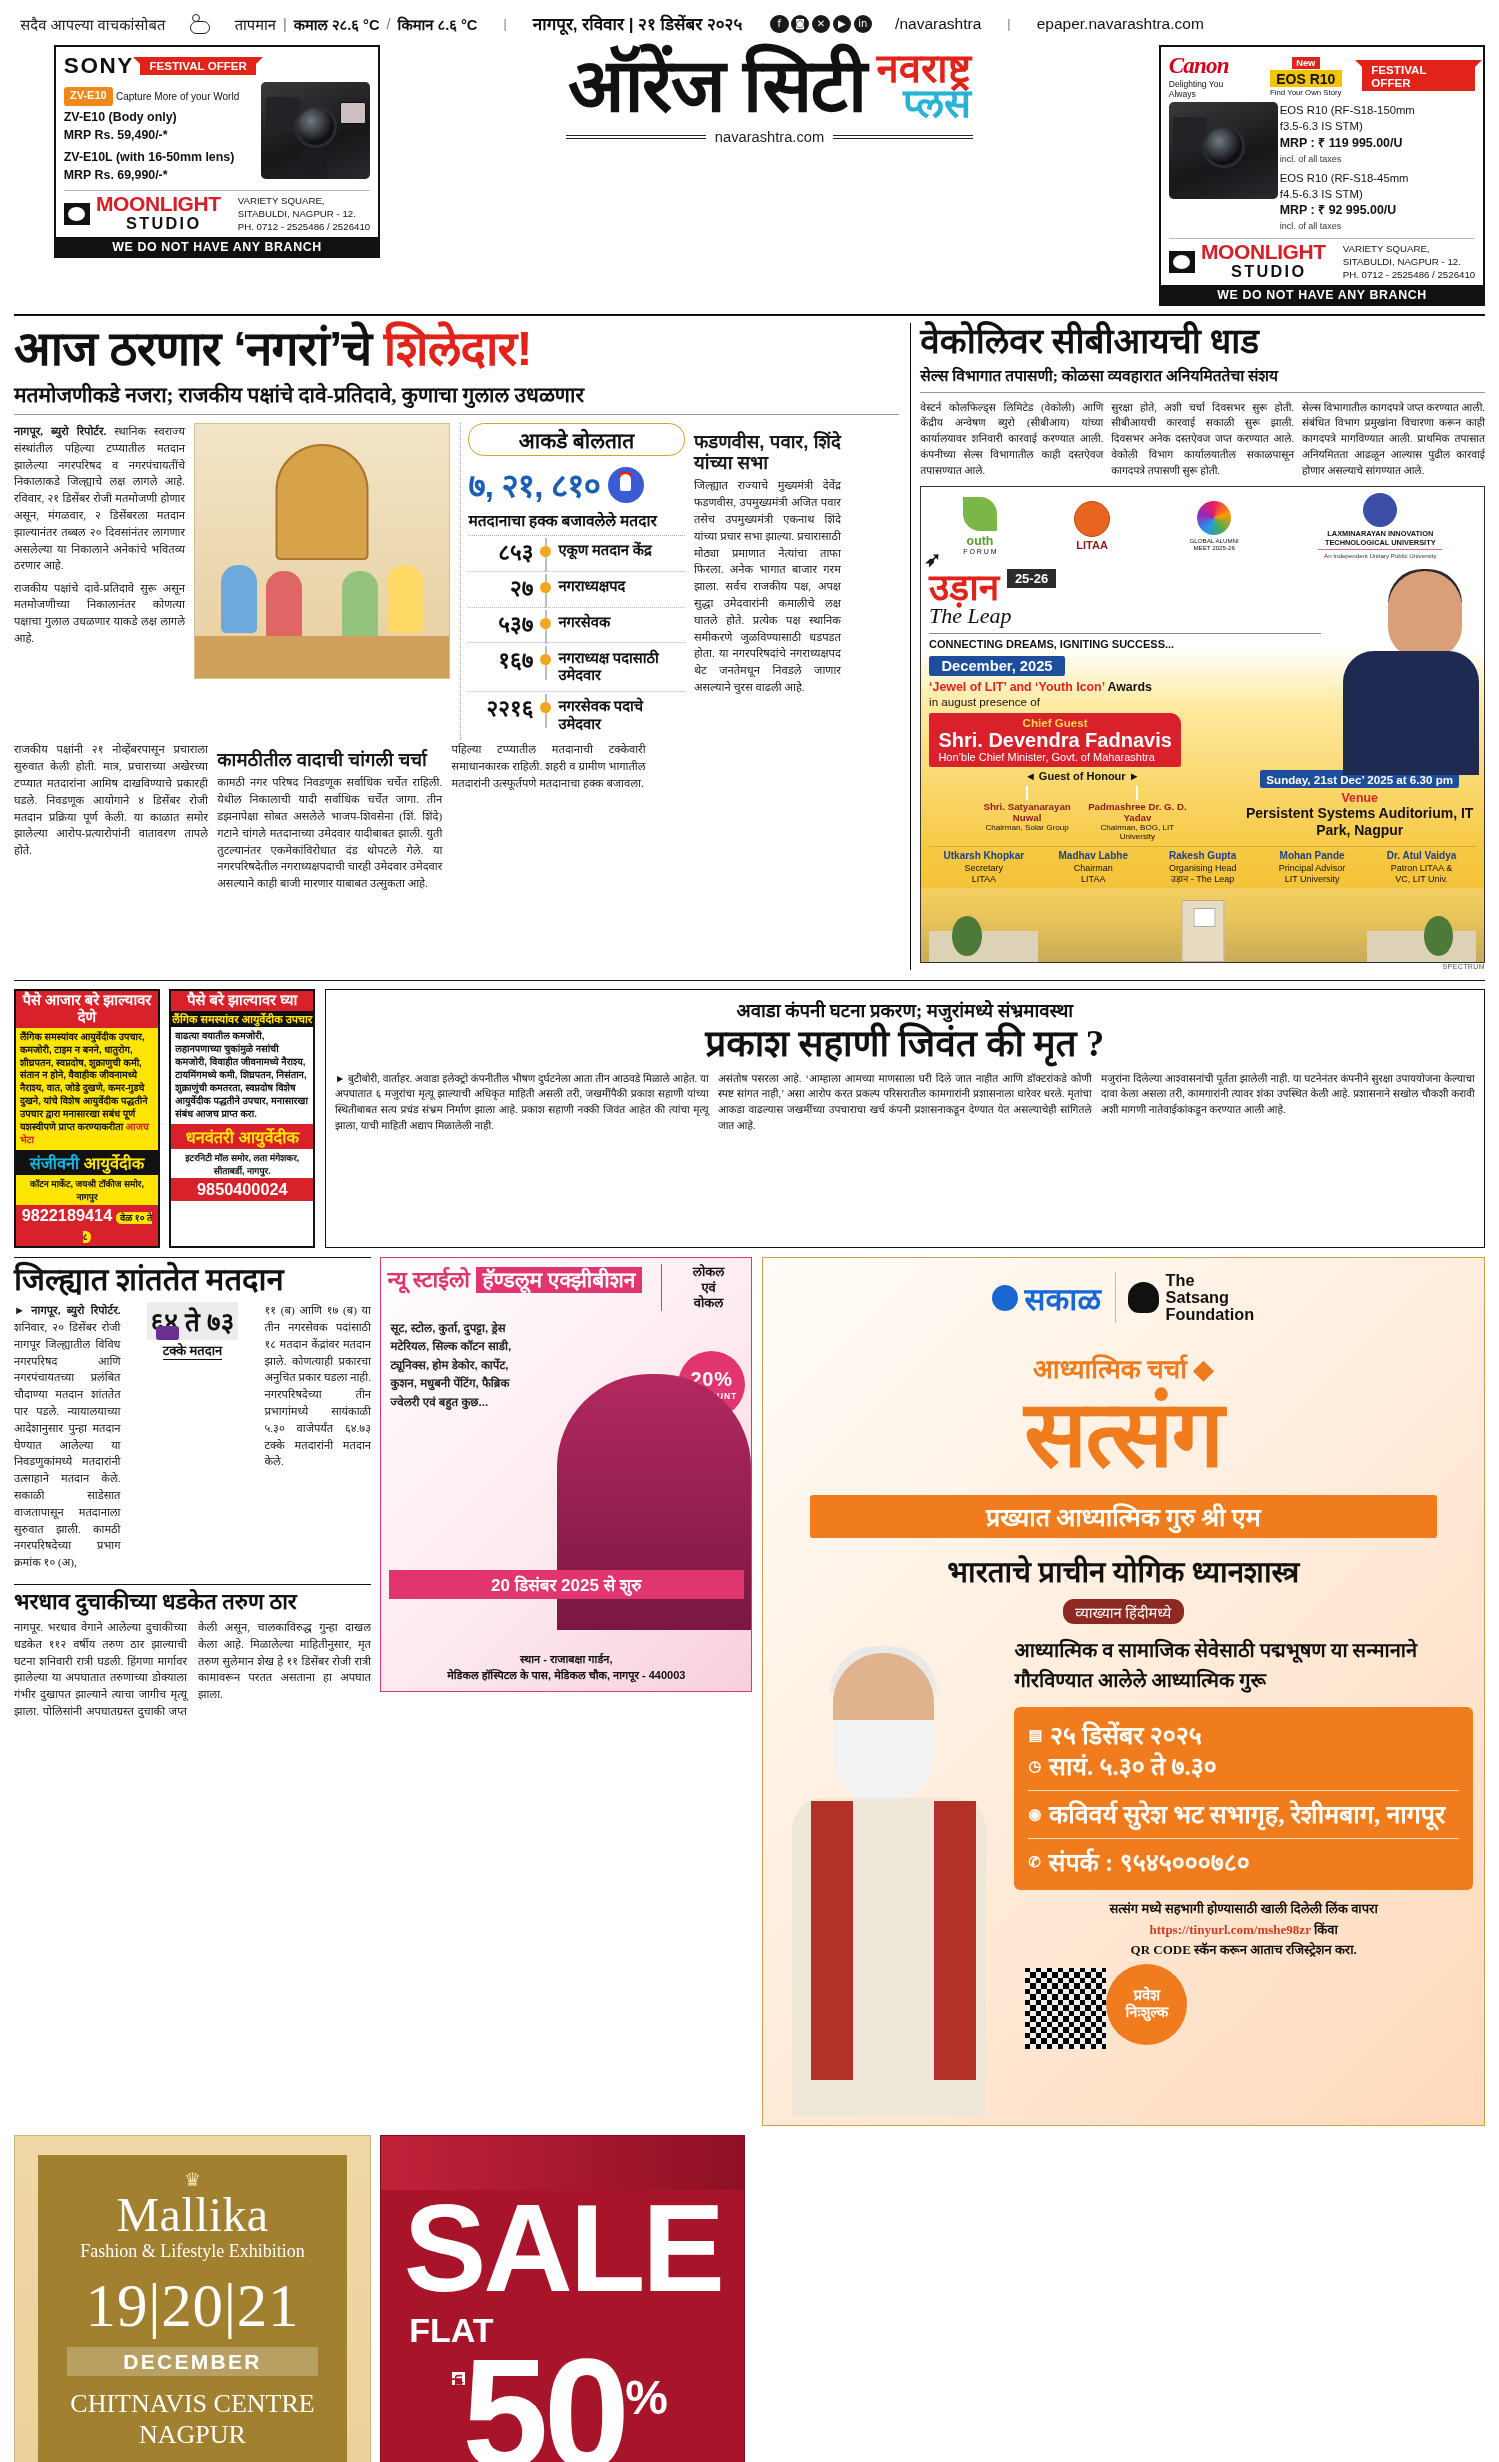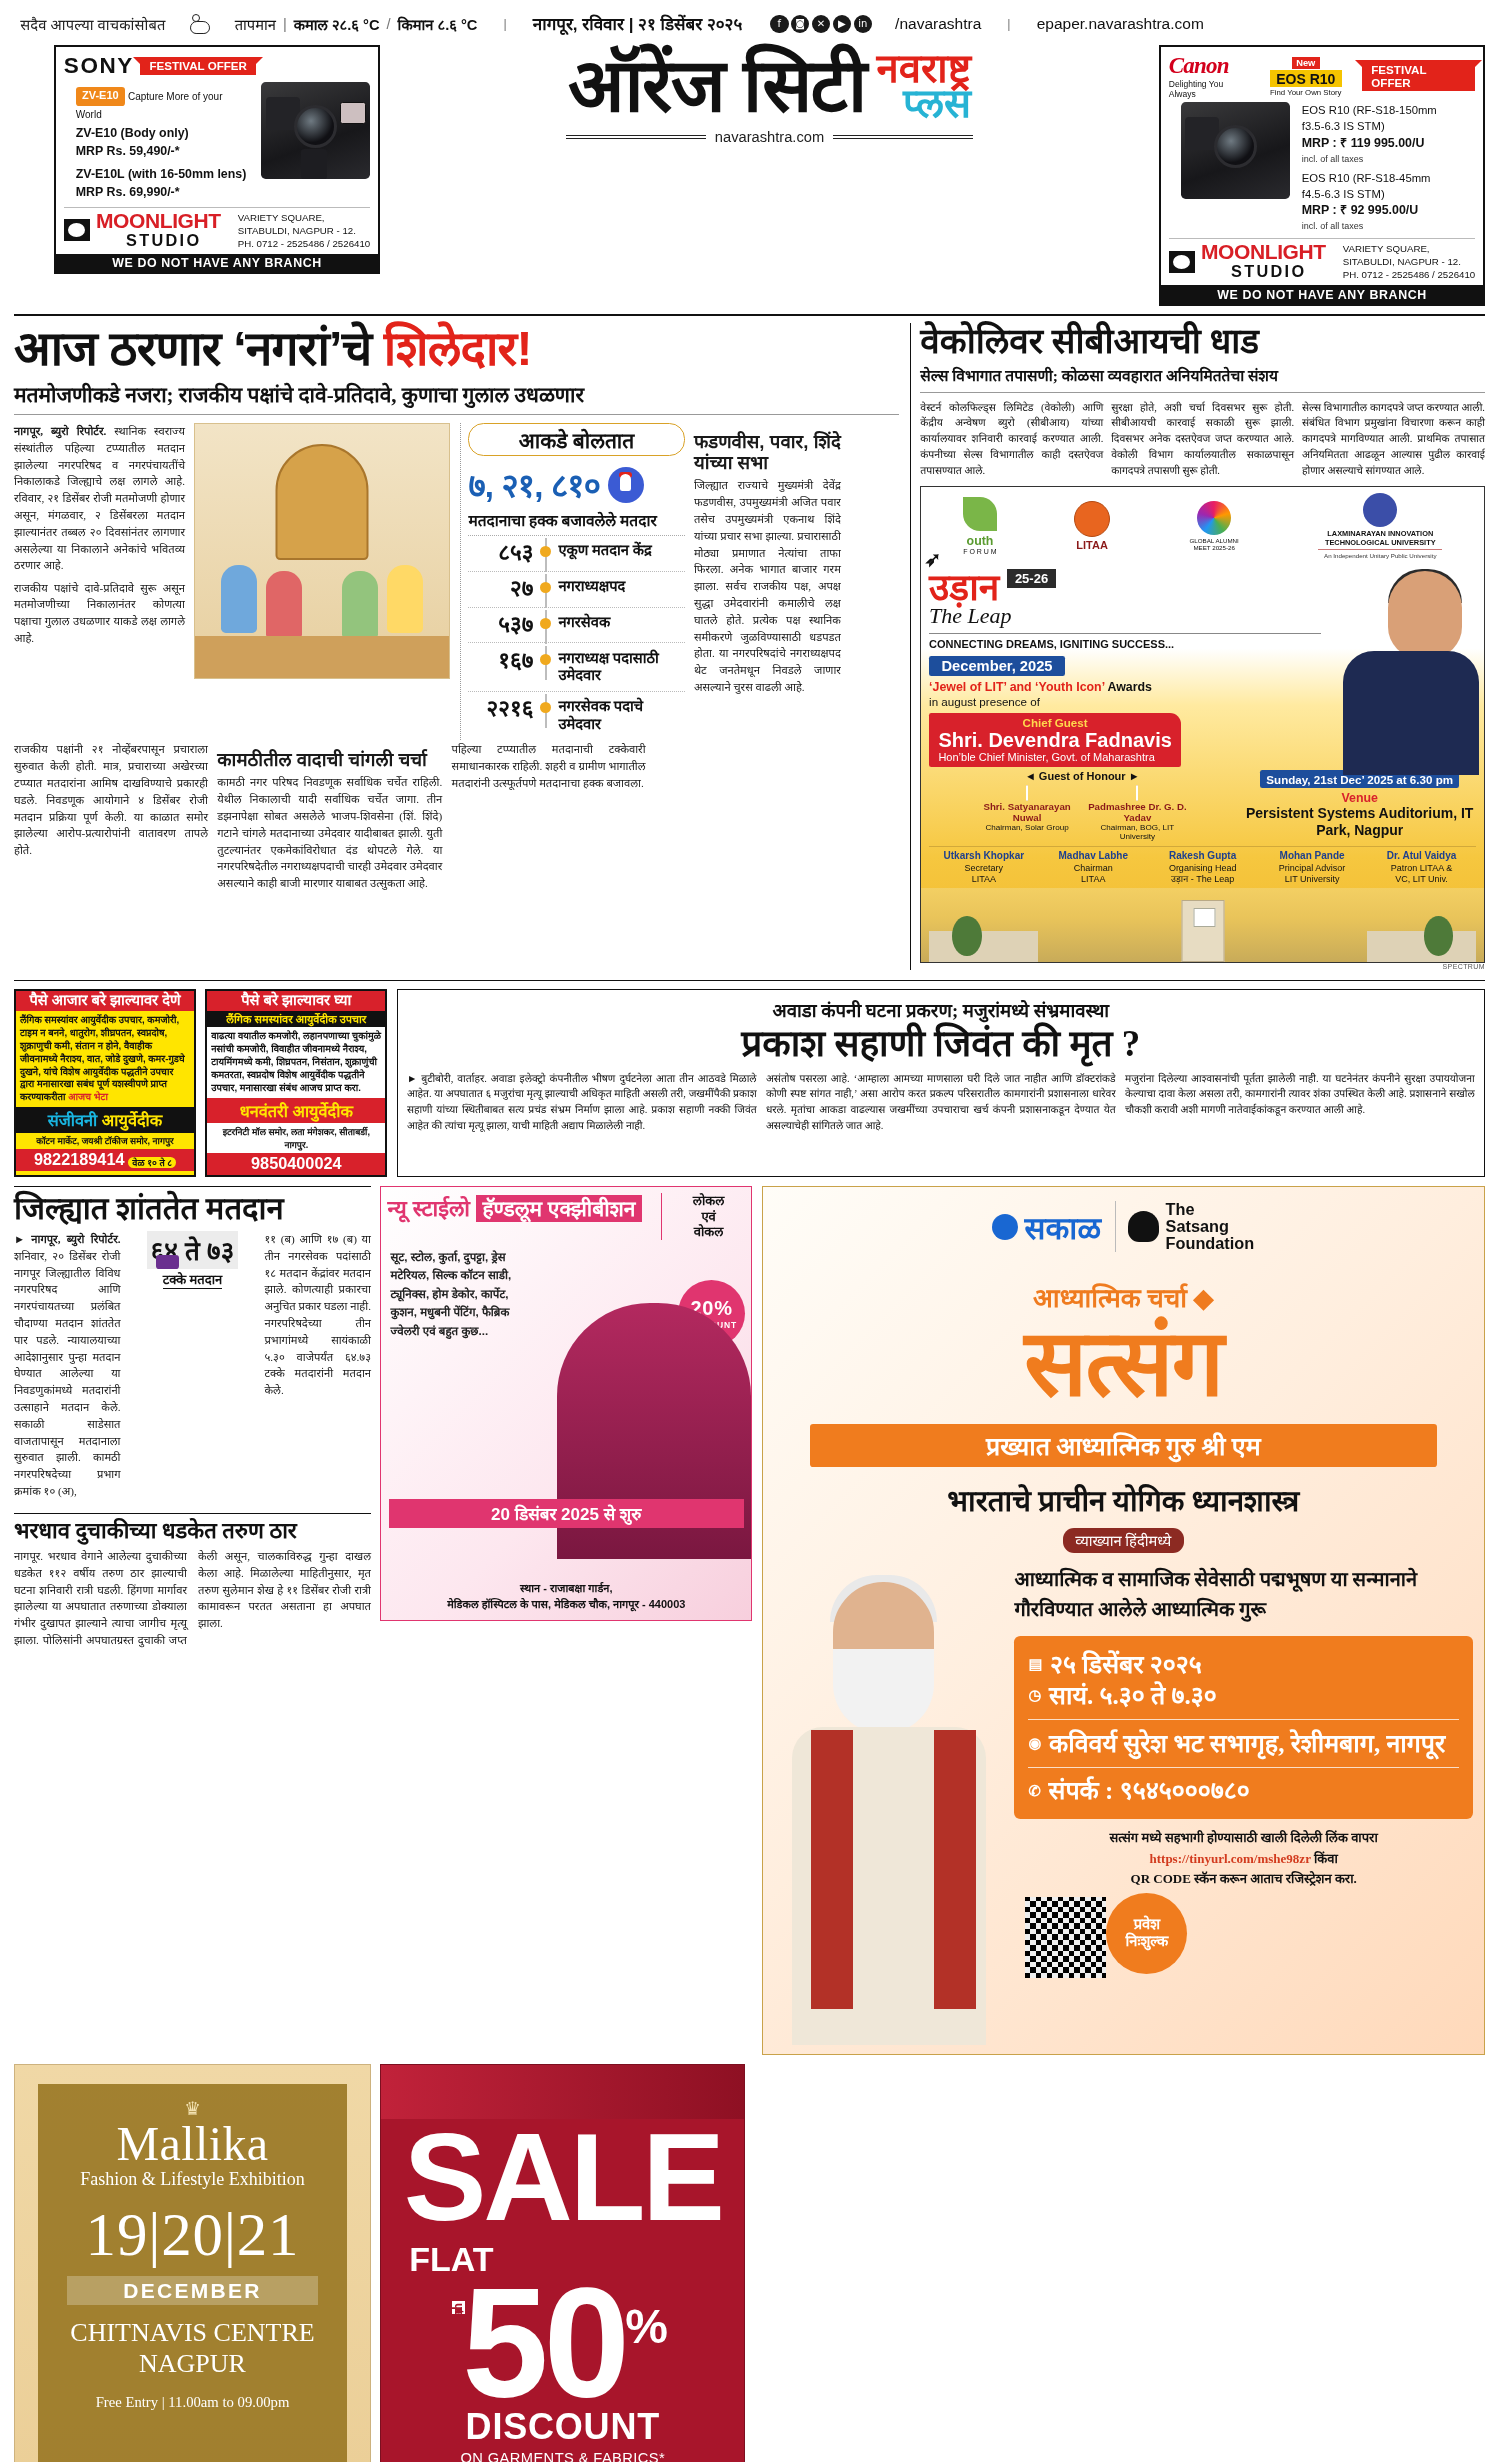--- a/index.html
+++ b/index.html
@@ -33,21 +33,21 @@
   .cam-top{display:flex;align-items:center;gap:6.2px}
   .sony-logo{font-family:"Liberation Sans",sans-serif;font-weight:700;font-size:22.5px;letter-spacing:1.6px}
   .canon-logo{font-family:"Liberation Serif",serif;font-weight:700;font-size:23px;color:#d3001c;font-style:italic;letter-spacing:-0.8px}
   .festival{background:#e2231a;color:#fff;font-family:"Liberation Sans",sans-serif;font-weight:700;font-size:11.6px;padding:2.3px 9.3px;position:relative;}
   .festival:before,.festival:after{content:"";position:absolute;top:0;border:7px solid transparent;border-top-color:#e2231a;}
   .festival:before{left:-7px;border-right-color:#e2231a;}
   .festival:after{right:-7px;border-left-color:#e2231a;}
   .badge-orange{background:#f0881a;color:#fff;font-family:"Liberation Sans",sans-serif;font-weight:700;font-size:11px;padding:1.6px 6.2px;border-radius:3.1px;display:inline-block}
   .badge-new{background:#e2231a;color:#fff;font-size:9.3px;font-family:"Liberation Sans",sans-serif;font-weight:700;padding:0.8px 4.7px;display:inline-block}
   .badge-eos{background:#f5c400;color:#111;font-family:"Liberation Sans",sans-serif;font-weight:700;font-size:14px;padding:0.8px 6.2px;display:inline-block}
-  .cam-body{display:flex;gap:12px;margin-top:3.1px;margin-left:12px;}
+  .cam-body{display:flex;gap:2px;margin-top:3.1px;}
   .cam-txt{font-family:"Liberation Sans",sans-serif;font-size:11.3px;line-height:1.45;flex:1}
   .cam-txt .big{font-size:12.4px;font-weight:700}
   .cam-txt .sm{font-size:9px;color:#333}
   .cam-pic{width:109px;height:97px;background:linear-gradient(160deg,#3a3a3c,#17171a 60%,#2a2a2e);border-radius:4.7px;position:relative;flex:0 0 auto;overflow:hidden}
   .cam-pic .lens{position:absolute;left:33px;top:23px;width:43px;height:43px;border-radius:50%;background:radial-gradient(circle at 38% 35%,#6f7a82,#101014 65%);border:3.1px solid #2c2c30}
   .cam-pic .body2{position:absolute;left:4.7px;top:15.5px;width:34px;height:33px;background:#232327;border-radius:3.9px}
   .cam-pic .scr{position:absolute;right:3.9px;top:20px;width:26px;height:22px;background:#cdbfc0;border:1.6px solid #111;border-radius:2.3px}
   .cam-pic .trip{position:absolute;left:40px;bottom:0;width:26px;height:29.5px;background:#1d1d21;border-radius:3.1px}
   .ml-row{display:flex;align-items:center;gap:6.2px;border-top:0.8px solid #bbb;margin-top:4.7px;padding:3.1px 0 1.6px 0}
   .ml-film{width:26px;height:22px;background:#111;position:relative;flex:0 0 auto}
@@ -168,21 +168,21 @@
   .campus .tower{position:absolute;left:50%;transform:translateX(-50%);bottom:0;width:43px;height:62px;background:#e7dcc2;border:0.8px solid #b9a986}
   .campus .tower:before{content:"";position:absolute;left:11px;top:6.2px;width:20px;height:17px;background:#fff;border:0.8px solid #aa9}
   .campus .wing{position:absolute;bottom:0;width:109px;height:31px;background:#ded2b6}
   .campus .wl{left:7.8px}.campus .wr{right:7.8px}
   .campus .tree{position:absolute;bottom:6.2px;width:29.5px;height:40px;border-radius:50%;background:#4e7a39}
   .campus .t1{left:31px}.campus .t2{right:31px}
   .spectrum{text-align:right;font-family:"Liberation Sans",sans-serif;font-size:7px;color:#555;letter-spacing:0.4px}
 
   
   .midband{display:flex;gap:9.3px;margin-top:9.3px;border-top:1.6px solid #111;padding-top:7.8px}
-  .ayur{width:182px;flex:0 0 auto;border:2.3px solid #111;background:#ffe500;position:relative;overflow:hidden}
+  .ayur{width:146px;flex:0 0 auto;border:2.3px solid #111;background:#ffe500;position:relative;overflow:hidden}
   .ayur .hdr{background:#d8212b;color:#fff;font-family:"Liberation Sans",sans-serif;font-weight:700;font-size:14.7px;text-align:center;padding:1.6px 0;line-height:1.15}
   .ayur .bar2{background:#111;color:#ffe500;font-family:"Liberation Sans",sans-serif;font-weight:700;font-size:11px;text-align:center;padding:0.8px 0}
   .ayur .bd{font-family:"Liberation Sans",sans-serif;font-size:9.6px;line-height:1.35;padding:3.1px 3.9px;color:#111;font-weight:700}
   .ayur .bd .rd{color:#d8212b}
   .ayur .brand{background:#111;text-align:center;padding:1.6px 0;font-family:"Liberation Sans",sans-serif;font-weight:700;font-size:16.3px;}
   .ayur .brand .c1{color:#19b5e0}.ayur .brand .c2{color:#ffe500}
   .ayur .addr{font-family:"Liberation Sans",sans-serif;font-size:9px;text-align:center;padding:1.6px 2.3px;font-weight:700}
   .ayur .ph{background:#d8212b;color:#fff;font-family:"Liberation Sans",sans-serif;font-weight:700;font-size:16.3px;text-align:center;padding:1.6px 0}
   .ayur .ph small{background:#ffe500;color:#111;font-size:9.3px;padding:0.8px 3.9px;border-radius:6.2px;margin-left:3.9px}
   .ayur2{background:#fff}

